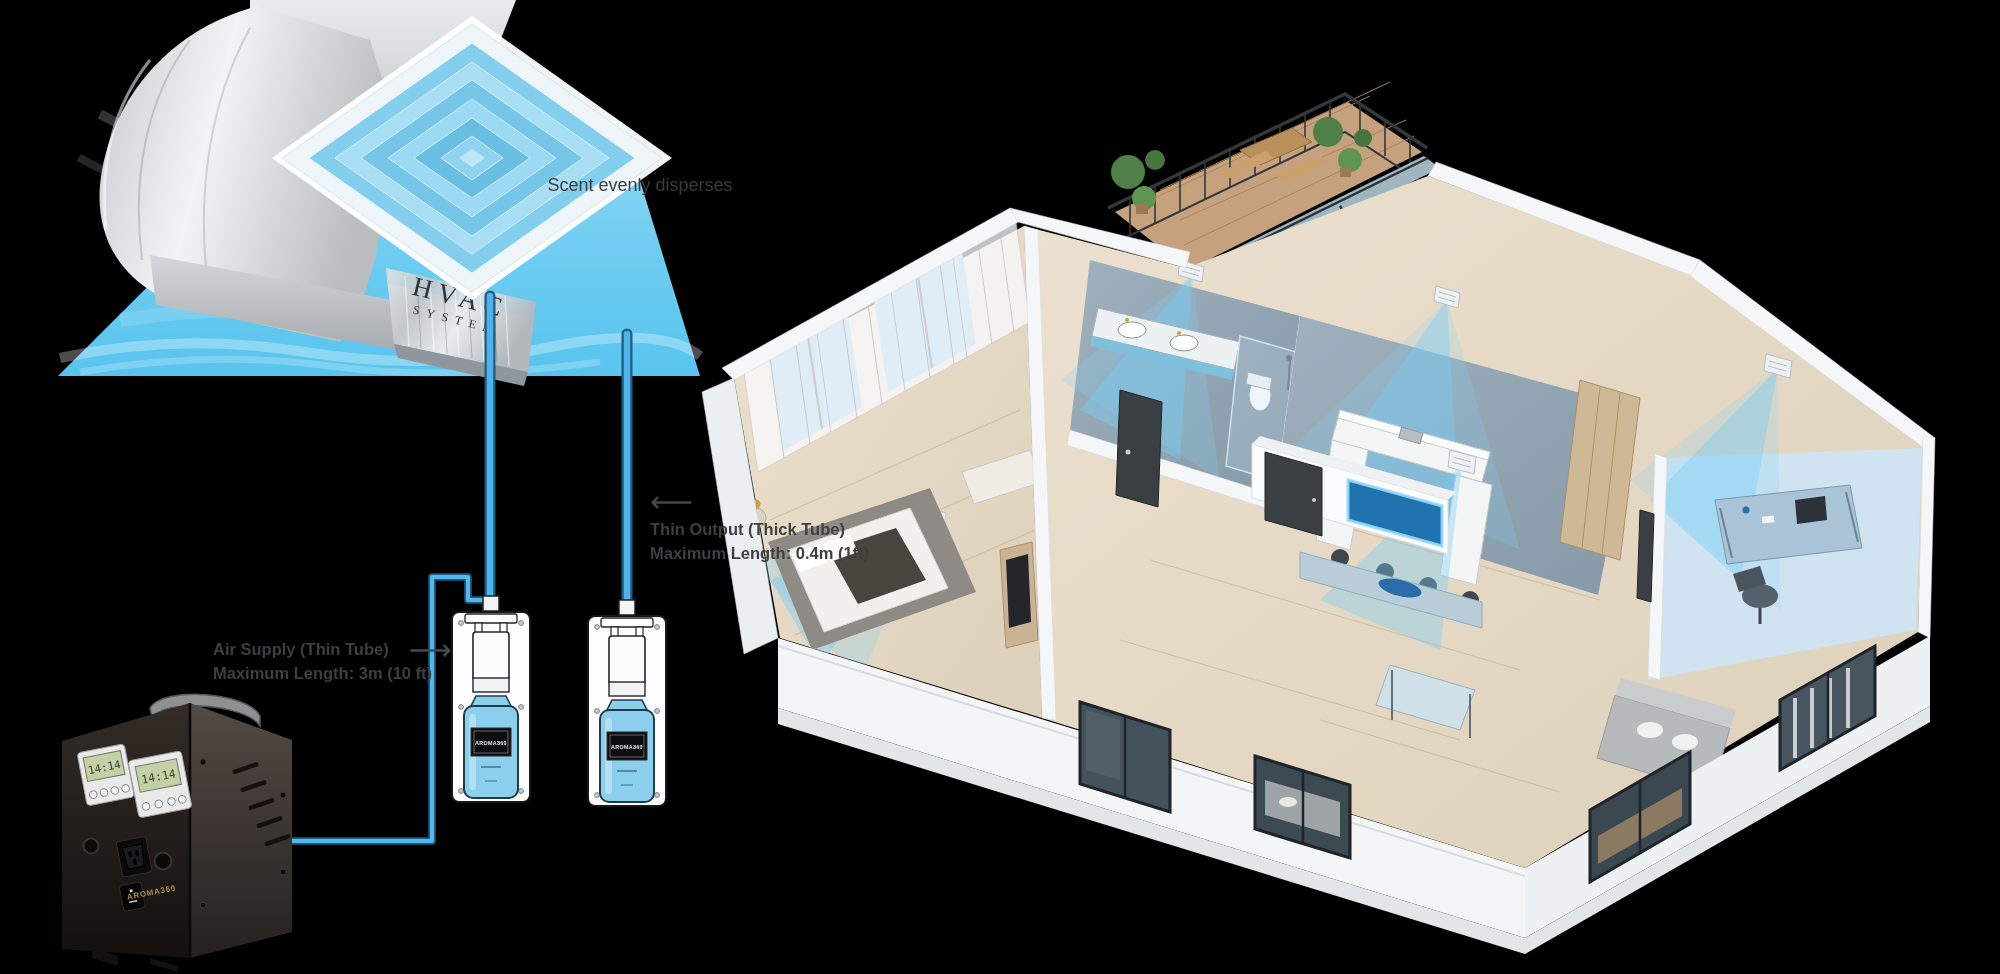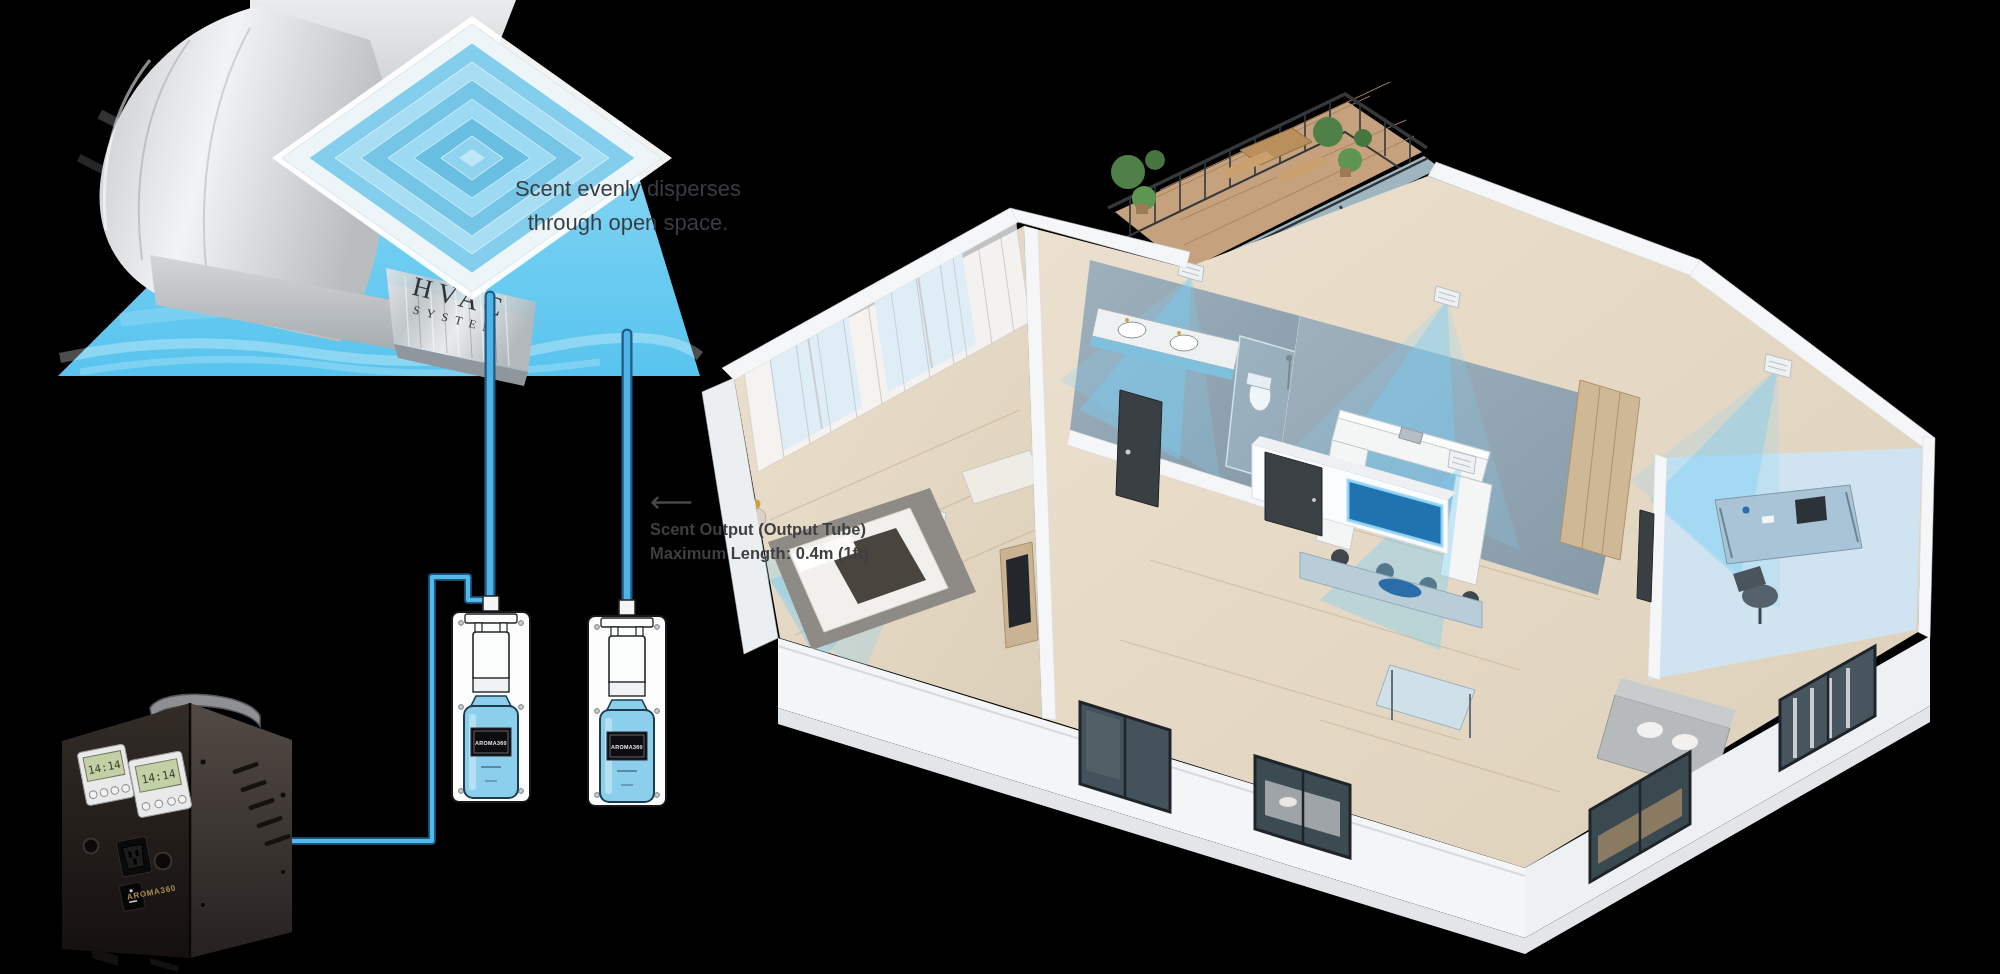--- a/index.html
+++ b/index.html
@@ -1,22 +1,22 @@
 <!DOCTYPE html>
 <html><head>
 <meta charset="utf-8">
 <style>
   html,body{margin:0;padding:0;background:#000;}
   .stage{position:relative;width:2000px;height:974px;background:#000;overflow:hidden;
          font-family:"Liberation Sans",sans-serif;}
   .stage svg{position:absolute;display:block;}
   .note{position:absolute;color:#3f4348;z-index:30;}
   .note .l1,.note .l2{display:block;white-space:nowrap;}
-  #dispersion-note{left:485px;top:172px;width:286px;text-align:center;
-      font-size:22px;line-height:1.55;color:#373d42;font-weight:400;}
+  #dispersion-note{left:497px;top:172px;width:286px;text-align:center;
+      font-size:18px;line-height:1.55;color:#373d42;font-weight:400;}
   #scent-output-note{left:650px;top:492px;font-size:16.5px;line-height:1.45;color:#3d3f41;font-weight:600;}
   #scent-output-note .arrow{display:block;font-size:30px;line-height:20px;color:#46484a;margin-bottom:6px;font-weight:400;}
   #air-supply-note{left:213px;top:638px;font-size:16.5px;line-height:1.45;color:#3d3f41;font-weight:600;}
   #air-supply-note .row{display:flex;align-items:center;gap:20px;}
   #air-supply-note .arrow{font-size:30px;line-height:16px;color:#46484a;font-weight:400;}
   .serif{font-family:"Liberation Serif",serif;}
   .mono{font-family:"DejaVu Sans Mono",monospace;}
 </style>
 </head>
 <body>
@@ -540,23 +540,29 @@
             <line x1="1148" y1="588" x2="1148" y2="648"></line>
       </g>
       <line x1="1128" y1="594" x2="1128" y2="664" stroke="#1e2429" stroke-width="2.5"></line>
     </g>
     <polygon points="78,628 825,858 1230,626 1230,642 825,874 78,644" fill="#e3e6e9"></polygon>
   </g>
 </svg>
 
 <div class="note" id="dispersion-note">
   <span class="l1">Scent evenly disperses</span>
-  <span class="l2">through open space.</span>
 </div>
 
 <div class="note" id="scent-output-note">
   <span class="arrow">⟵</span>
-  <span class="l1">Scent Output (Output Tube)</span>
+  <span class="l1">Thin Output (Thick Tube)</span>
   <span class="l2">Maximum Length: 0.4m (1ft)</span>
 </div>
 
-
+<div class="note" id="air-supply-note">
+  <span class="row">
+    <span class="l1">Air Supply (Thin Tube)</span>
+    <span class="arrow">⟶</span>
+  </span>
+  <span class="l2">Maximum Length: 3m (10 ft)</span>
 </div>
 
+</div>
+
 </body></html>

